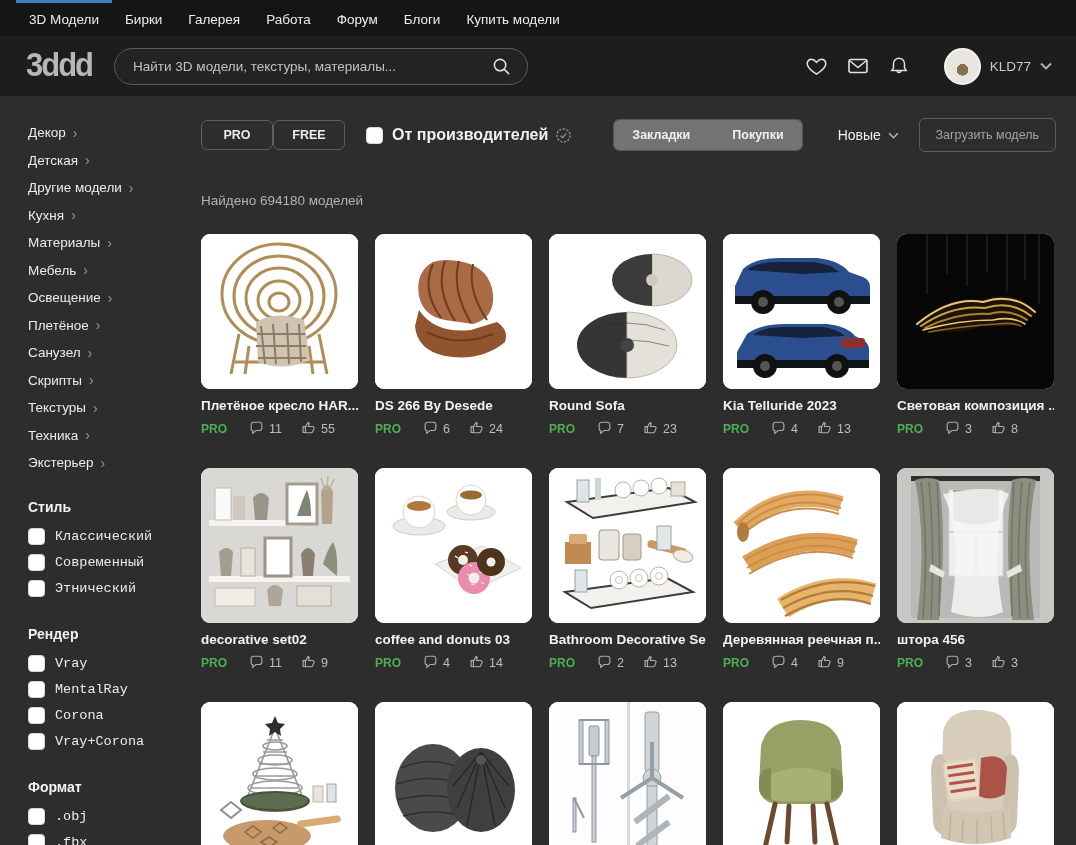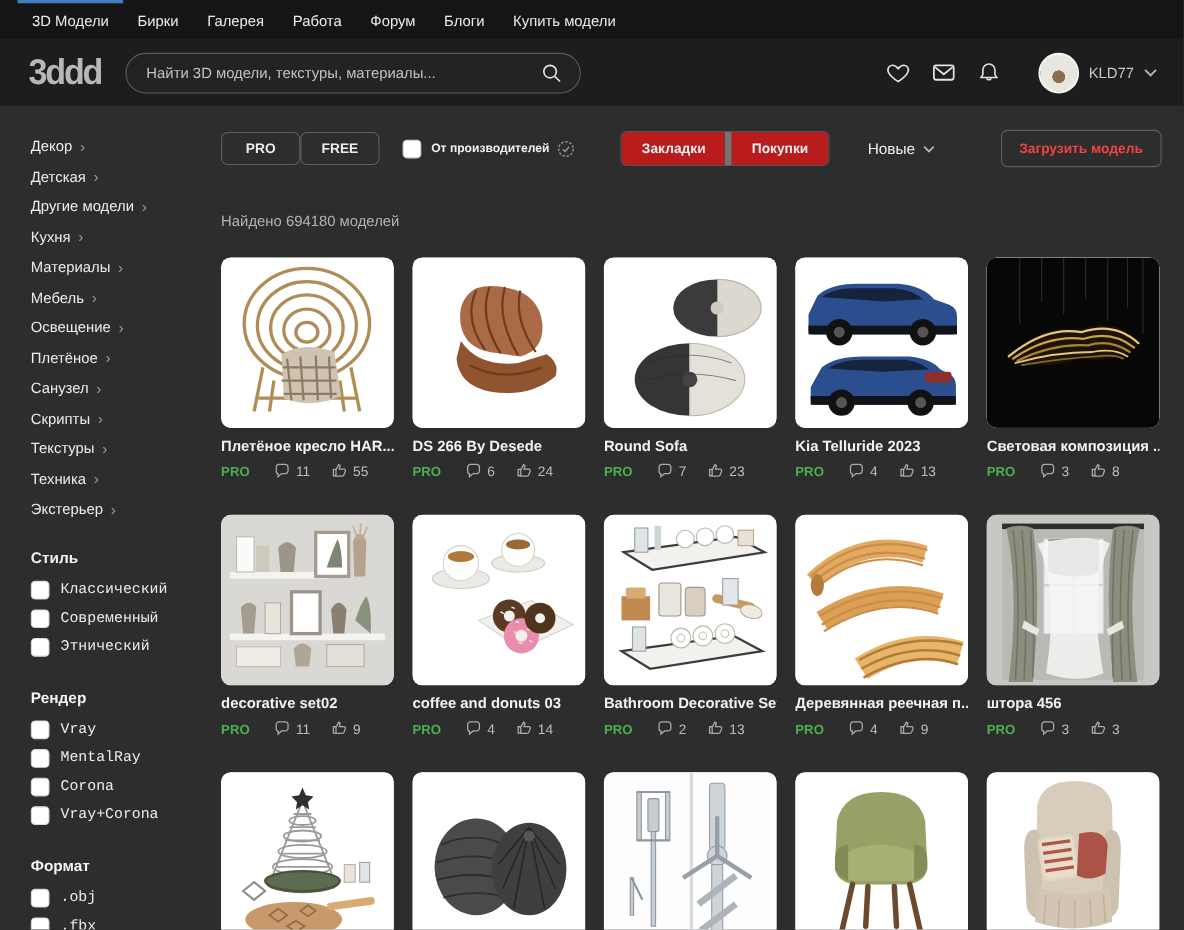--- a/index.html
+++ b/index.html
@@ -45,30 +45,30 @@
   
   .main { flex:1; padding:22px 20px 0 6px; }
   .toolbar { display:flex; align-items:center; }
   .btn { height:30px; border:1px solid #5e5e5e; border-radius:6px; background:transparent; color:#ececec;
          font-size:12.5px; font-weight:700; display:flex; align-items:center; justify-content:center;
          cursor:pointer; font-family:"Liberation Sans", sans-serif; }
   .btn.pill { width:72px; }
   .btn + .btn.pill { }
   .mfr { display:flex; align-items:center; margin-left:21px; cursor:pointer; }
   .mfr .chk { margin-right:9px; }
-  .mfr-label { font-size:11px; font-weight:700; color:#f0f0f0; }
+  .mfr-label { font-size:16px; font-weight:700; color:#f0f0f0; }
   .badge-ic { margin-left:7px; display:flex; }
   .seg { display:flex; margin-left:41px; border:1px solid #555; border-radius:6px; overflow:hidden; }
-  .seg-btn { height:30px; padding:0 18px; background:#b91c1c; color:#f0f0f0; font-size:12.5px; font-weight:700;
+  .seg-btn { height:30px; padding:0 18px; background:#737373; color:#f0f0f0; font-size:12.5px; font-weight:700;
              display:flex; align-items:center; cursor:pointer; }
   .seg-btn + .seg-btn { border-left:6px solid #737373; }
   .sort { display:flex; align-items:center; gap:7px; margin-left:35px; cursor:pointer; }
   .sort-label { font-size:14px; color:#f0f0f0; }
   .upload-btn { margin-left:auto; height:29px; padding:16px 16px; border:1px solid #5e5e5e; border-radius:6px;
-                font-size:12.5px; color:#ef4444; font-weight:700; display:flex; align-items:center; cursor:pointer; }
+                font-size:12.5px; color:#a3a3a3; font-weight:400; display:flex; align-items:center; cursor:pointer; }
   .results { margin-top:41px; font-size:13.5px; color:#b3b3b3; }
 
   .grid { margin-top:26px; display:grid; grid-template-columns:repeat(5,157px); column-gap:17px; row-gap:30px; }
   .card { width:157px; }
   .thumb { width:157px; height:155px; border-radius:9px; background:#fff; overflow:hidden; cursor:pointer; }
   .thumb svg { display:block; width:157px; height:155px; }
   .card-title { margin-top:9px; font-size:13.5px; font-weight:700; color:#f2f2f2; white-space:nowrap;
                 overflow:hidden; cursor:pointer; }
   .card-stats { margin-top:7px; display:flex; align-items:center; font-size:12.5px; color:#bdbdbd; }
   .pro-badge { color:#4caf50; font-weight:700; font-size:12px; margin-right:22px; }

